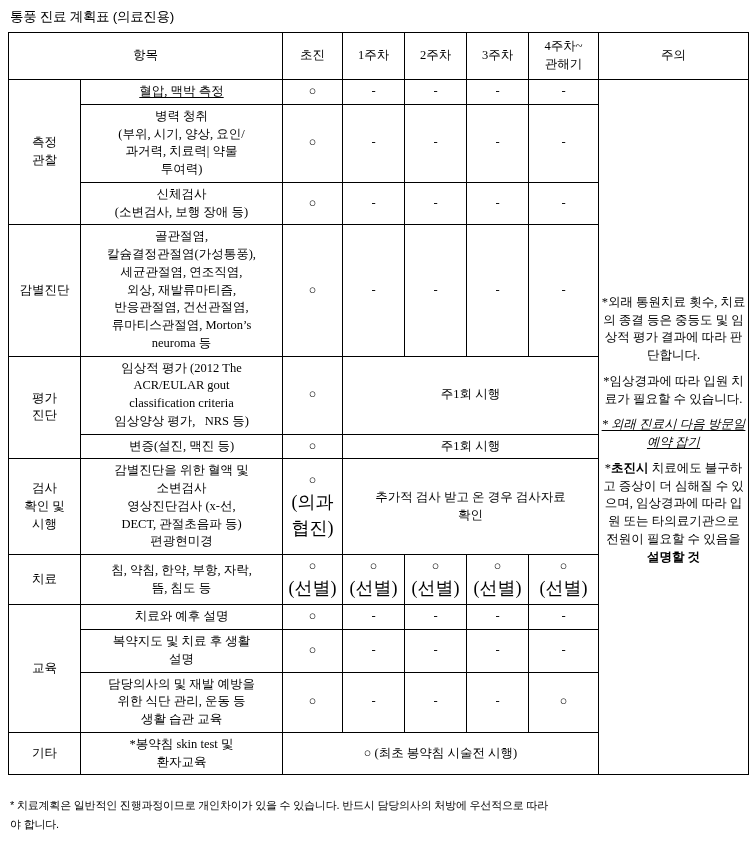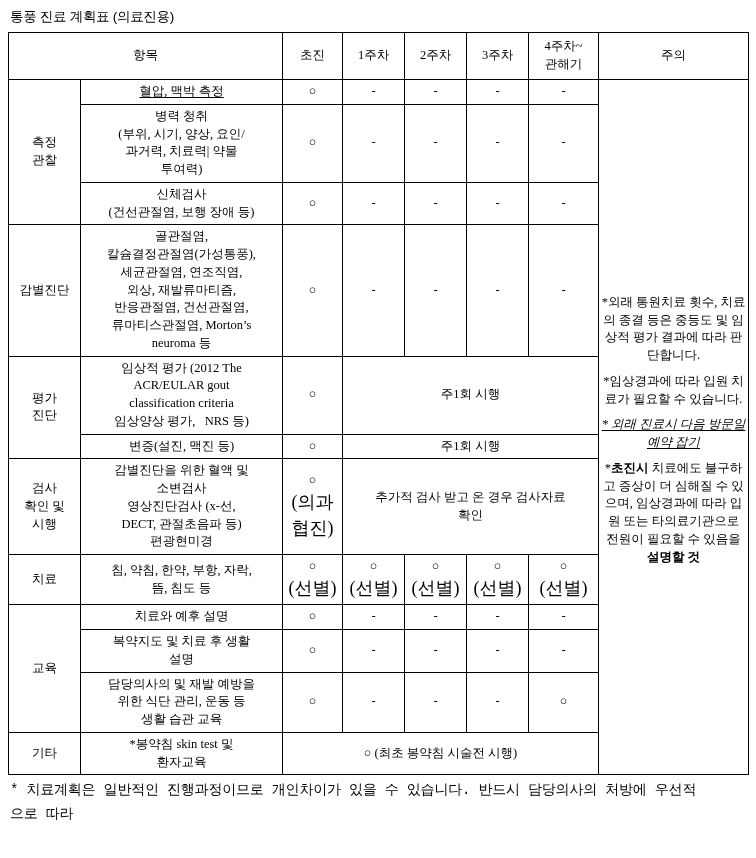--- a/index.html
+++ b/index.html
@@ -75,23 +75,23 @@
   }
   .notes .u-it {
     text-decoration: underline;
     font-style: italic;
     text-underline-offset: 2px;
   }
   .notes b {
     font-weight: bold;
   }
   .footnote {
-    margin: 4px 2px 0 2px;
-    font-family: Liberation Mono, monospace;
-    font-size: 14px;
+    margin: 21px 2px 0 2px;
+    font-family: Liberation Sans, sans-serif;
+    font-size: 11px;
     line-height: 1.7;
     letter-spacing: -0.2px;
   }
   .small-gap { display:block;text-align:center; }
 </style>
 </head>
 <body>
 
 <div class="page">
 
@@ -152,21 +152,21 @@
       <td class="mark">○</td>
       <td class="mark">-</td>
       <td class="mark">-</td>
       <td class="mark">-</td>
       <td class="mark">-</td>
     </tr>
 
     <tr>
       <td class="item">
         <span class="small-gap">신체검사</span>
-        <span class="small-gap">(건선관절염, 보행 장애 등)</span>
+        <span class="small-gap">(소변검사, 보행 장애 등)</span>
       </td>
       <td class="mark">○</td>
       <td class="mark">-</td>
       <td class="mark">-</td>
       <td class="mark">-</td>
       <td class="mark">-</td>
     </tr>
 
     <tr>
       <td class="cat">감별진단</td>
@@ -301,15 +301,16 @@
             <span class="small-gap">환자교육</span>
       </td>
       <td class="mark" colspan="5">○ (최초 봉약침 시술전 시행)</td>
     </tr>
 
   </tbody>
     </table>
 
   <div class="footnote">
     <div>* 치료계획은 일반적인 진행과정이므로 개인차이가 있을 수 있습니다. 반드시 담당의사의 처방에 우선적으로 따라</div>
+    <div>야 합니다.</div>
   </div>
 
 </div>
 
 </body></html>

